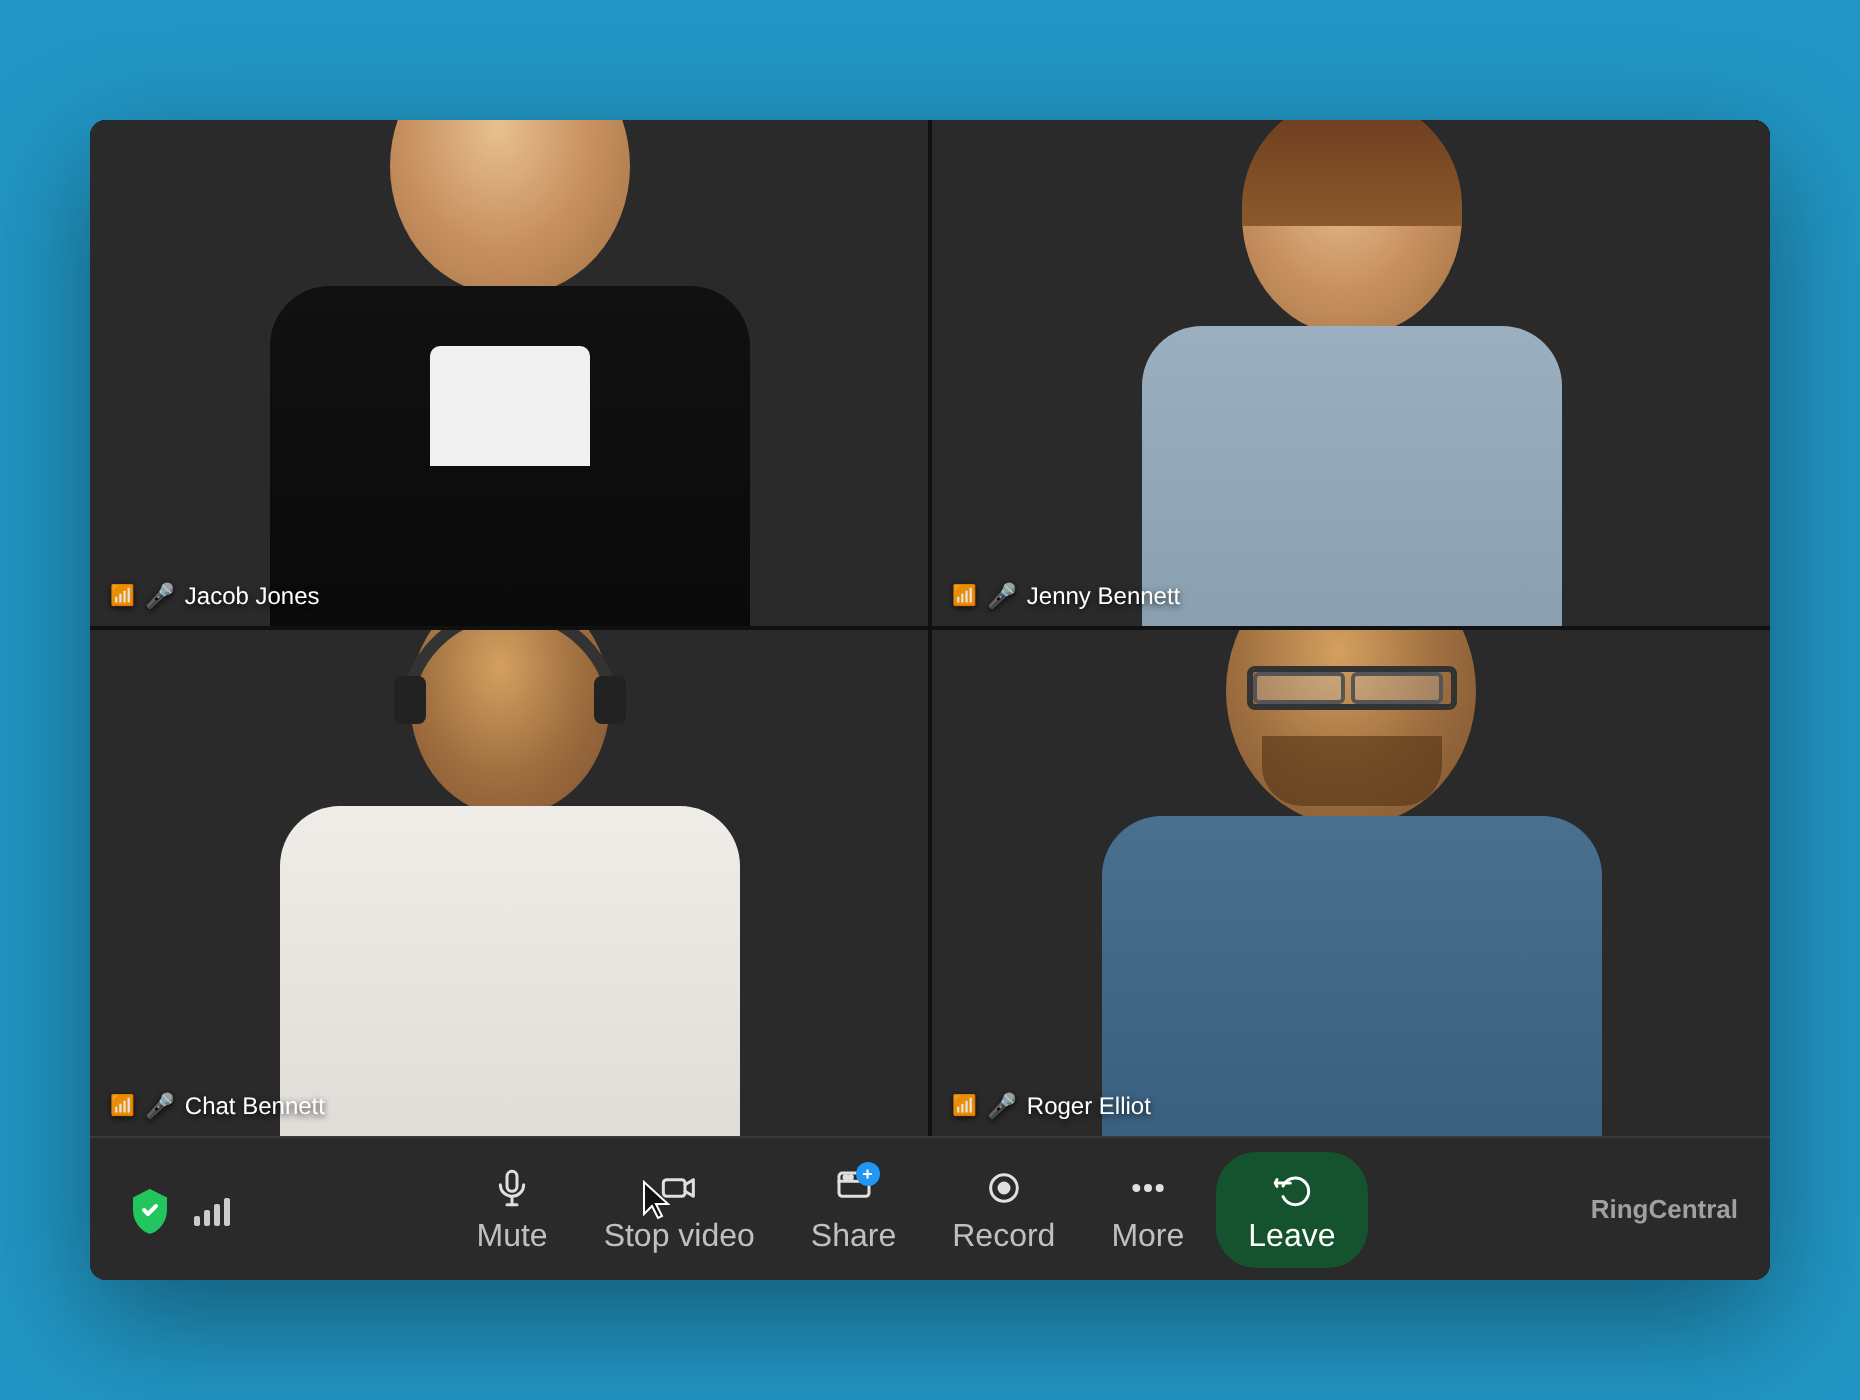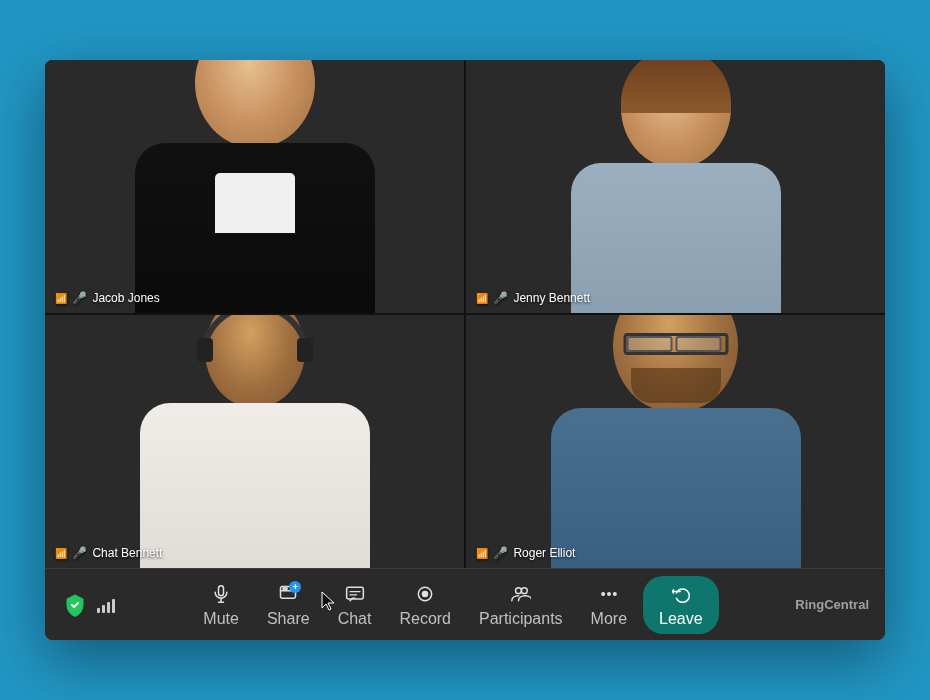--- a/index.html
+++ b/index.html
@@ -199,21 +199,21 @@
       height: 24px;
     }
 
     .tool-btn .btn-label {
       font-size: 16px;
       color: #c0c0c0;
       white-space: nowrap;
     }
 
     .leave-btn {
-      background: #0f766e;
+      background: #14532d;
       border-radius: 20px;
       padding: 6px 16px;
     }
 
     .leave-btn .btn-icon { color: white; }
     .leave-btn .btn-label { color: white; }
 
     .toolbar-right {
       min-width: 100px;
       display: flex;
@@ -369,70 +369,57 @@
           <svg class="svg-icon" viewBox="0 0 24 24">
             <rect x="9" y="2" width="6" height="12" rx="3" stroke="#e0e0e0" fill="none" stroke-width="1.8"></rect>
             <path d="M5 10c0 3.866 3.134 7 7 7s7-3.134 7-7" stroke="#e0e0e0" stroke-width="1.8" fill="none"></path>
             <line x1="12" y1="17" x2="12" y2="22" stroke="#e0e0e0" stroke-width="1.8"></line>
             <line x1="9" y1="22" x2="15" y2="22" stroke="#e0e0e0" stroke-width="1.8"></line>
           </svg>
         </div>
         <span class="btn-label">Mute</span>
       </div>
 
+      <div class="tool-btn">
+        <div class="btn-icon">
+          <svg class="svg-icon" viewBox="0 0 24 24">
+            <rect x="2" y="7" width="13" height="10" rx="2" stroke="#e0e0e0" fill="none" stroke-width="1.8"></rect>
+            <path d="M15 10l5-3v10l-5-3" stroke="#e0e0e0" stroke-width="1.8" fill="none" stroke-linejoin="round"></path>
+          </svg>
+        </div>
+        <span class="btn-label">Stop video</span>
+      </div>
 
       <div class="tool-btn">
         <div class="btn-icon">
           <div class="icon-with-badge">
             <svg class="svg-icon" viewBox="0 0 24 24">
               <rect x="3" y="3" width="18" height="14" rx="2" stroke="#e0e0e0" fill="none" stroke-width="1.8"></rect>
               <line x1="3" y1="8" x2="21" y2="8" stroke="#e0e0e0" stroke-width="1.8"></line>
               <circle cx="7" cy="5.5" r="1" fill="#e0e0e0"></circle>
               <circle cx="10" cy="5.5" r="1" fill="#e0e0e0"></circle>
             </svg>
             <div class="badge-plus">+</div>
           </div>
         </div>
         <span class="btn-label">Share</span>
       </div>
 
-      <div class="tool-btn">
-        <div class="btn-icon">
-          <svg class="svg-icon" viewBox="0 0 24 24">
-            <rect x="2" y="4" width="20" height="14" rx="2" stroke="#e0e0e0" fill="none" stroke-width="1.8"></rect>
-            <path d="M6 20l3-3h3" stroke="#e0e0e0" stroke-width="1.8" fill="none" stroke-linejoin="round"></path>
-            <line x1="6" y1="9" x2="18" y2="9" stroke="#e0e0e0" stroke-width="1.5"></line>
-            <line x1="6" y1="13" x2="14" y2="13" stroke="#e0e0e0" stroke-width="1.5"></line>
-          </svg>
-        </div>
-        <span class="btn-label">Chat</span>
-      </div>
 
       <div class="tool-btn">
         <div class="btn-icon">
           <svg class="svg-icon" viewBox="0 0 24 24">
             <circle cx="12" cy="12" r="8" stroke="#e0e0e0" fill="none" stroke-width="1.8"></circle>
             <circle cx="12" cy="12" r="3" fill="#e0e0e0"></circle>
           </svg>
         </div>
         <span class="btn-label">Record</span>
       </div>
 
 
-      <div class="tool-btn">
-        <div class="btn-icon">
-          <svg class="svg-icon" viewBox="0 0 24 24">
-            <circle cx="9" cy="8" r="3.5" stroke="#e0e0e0" fill="none" stroke-width="1.8"></circle>
-            <circle cx="16" cy="8" r="3.5" stroke="#e0e0e0" fill="none" stroke-width="1.8"></circle>
-            <path d="M1 20c0-3.5 3.1-6 8-6" stroke="#e0e0e0" stroke-width="1.8" fill="none" stroke-linecap="round"></path>
-            <path d="M9 20c0-3.5 3.1-6 8-6s8 2.5 8 6" stroke="#e0e0e0" stroke-width="1.8" fill="none" stroke-linecap="round"></path>
-          </svg>
-        </div>
-        <span class="btn-label">Participants</span>
-      </div>
 
       <div class="tool-btn">
         <div class="btn-icon">
           <svg class="svg-icon" viewBox="0 0 24 24">
             <circle cx="5" cy="12" r="1.5" fill="#e0e0e0"></circle>
             <circle cx="12" cy="12" r="1.5" fill="#e0e0e0"></circle>
             <circle cx="19" cy="12" r="1.5" fill="#e0e0e0"></circle>
           </svg>
         </div>
         <span class="btn-label">More</span>

